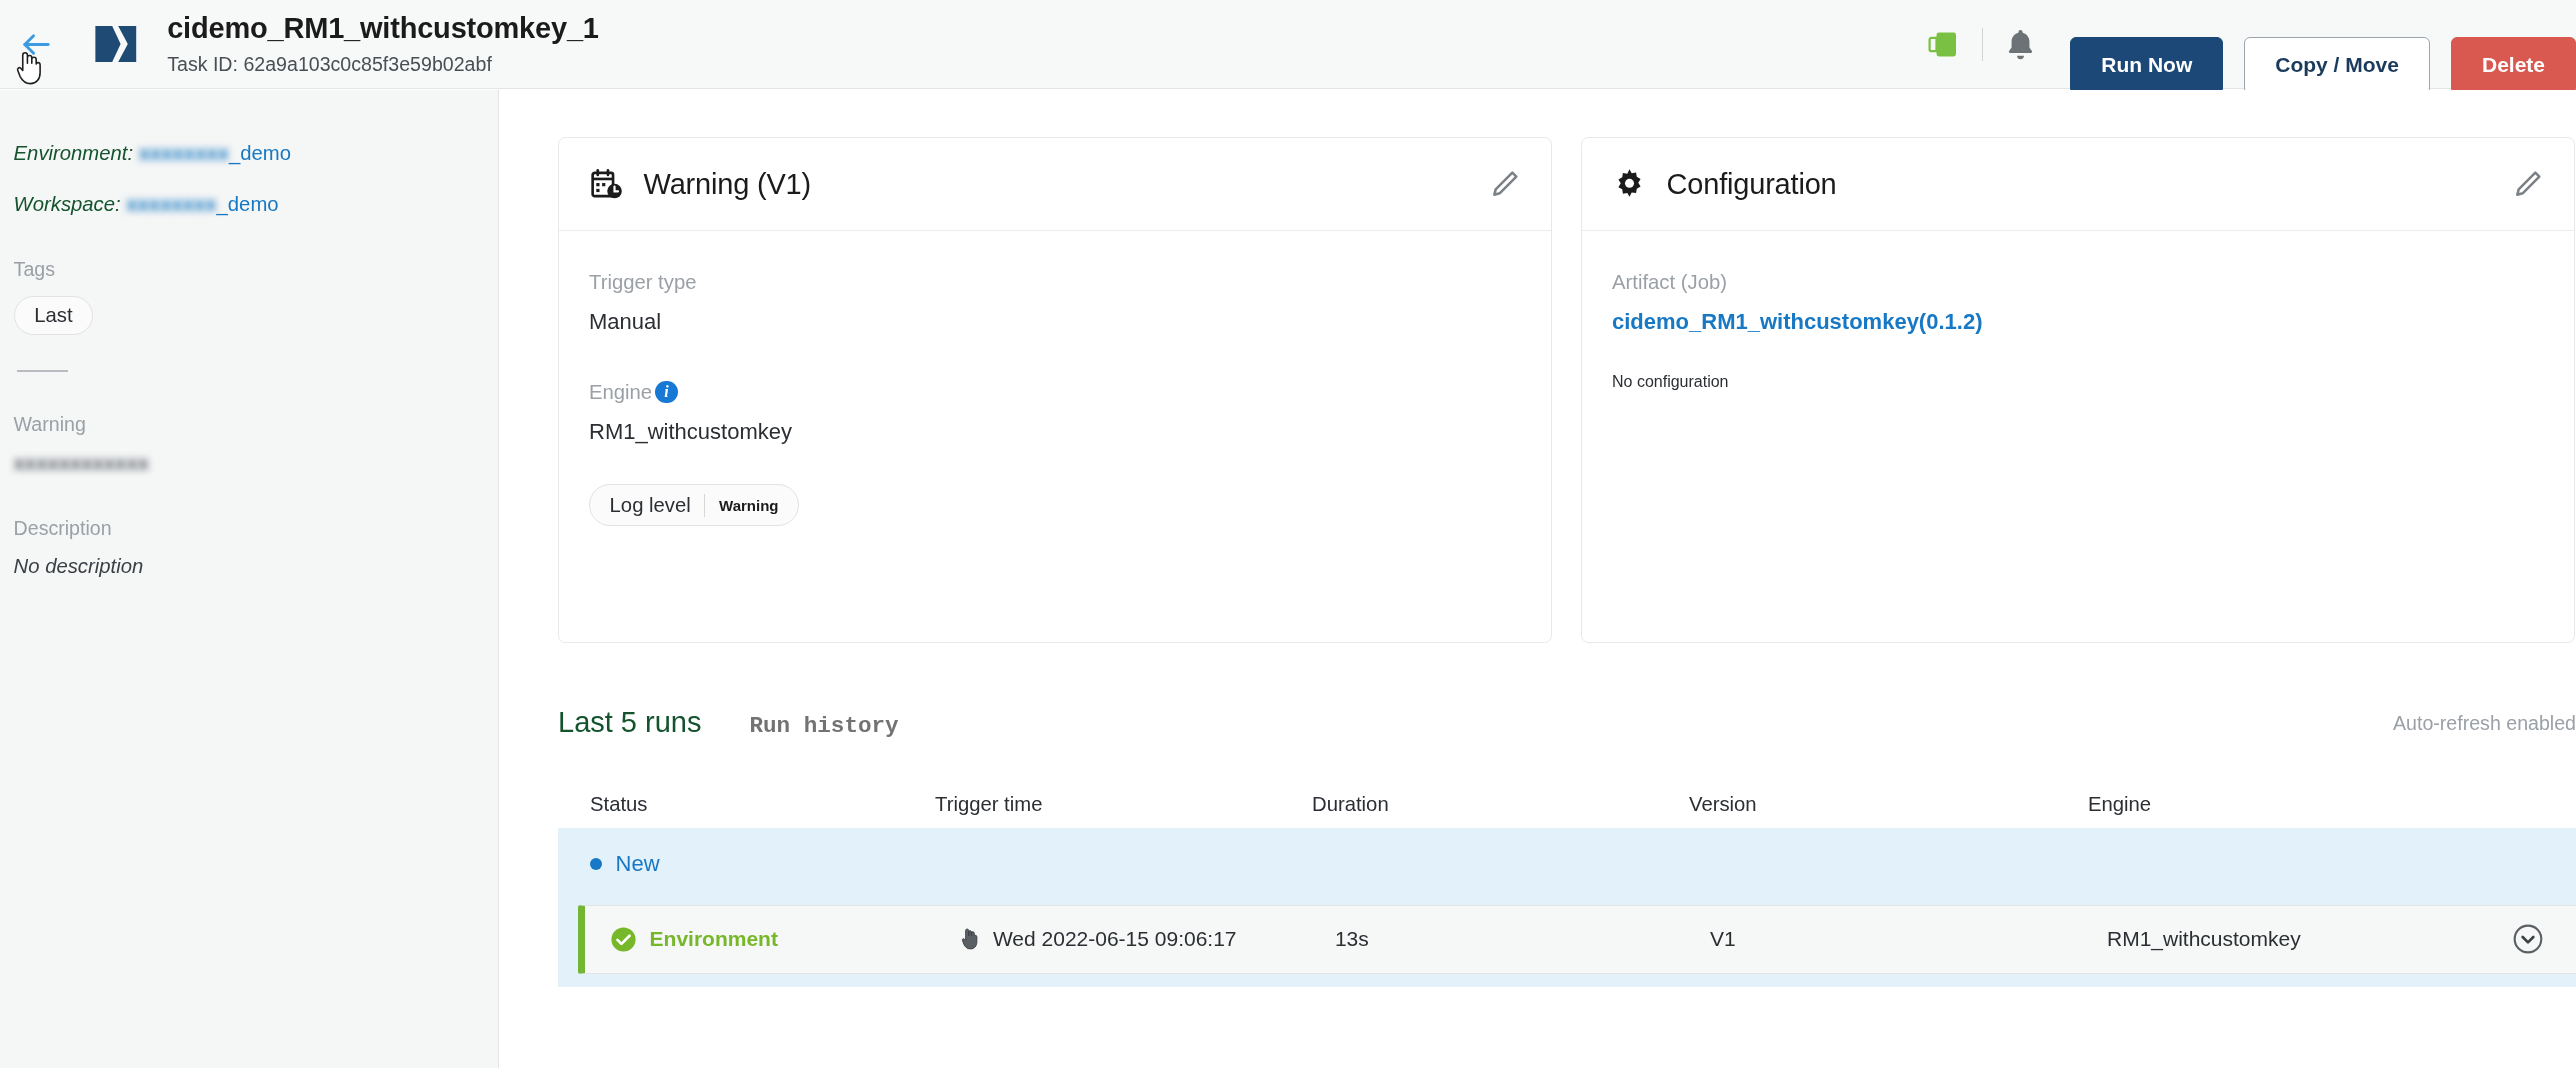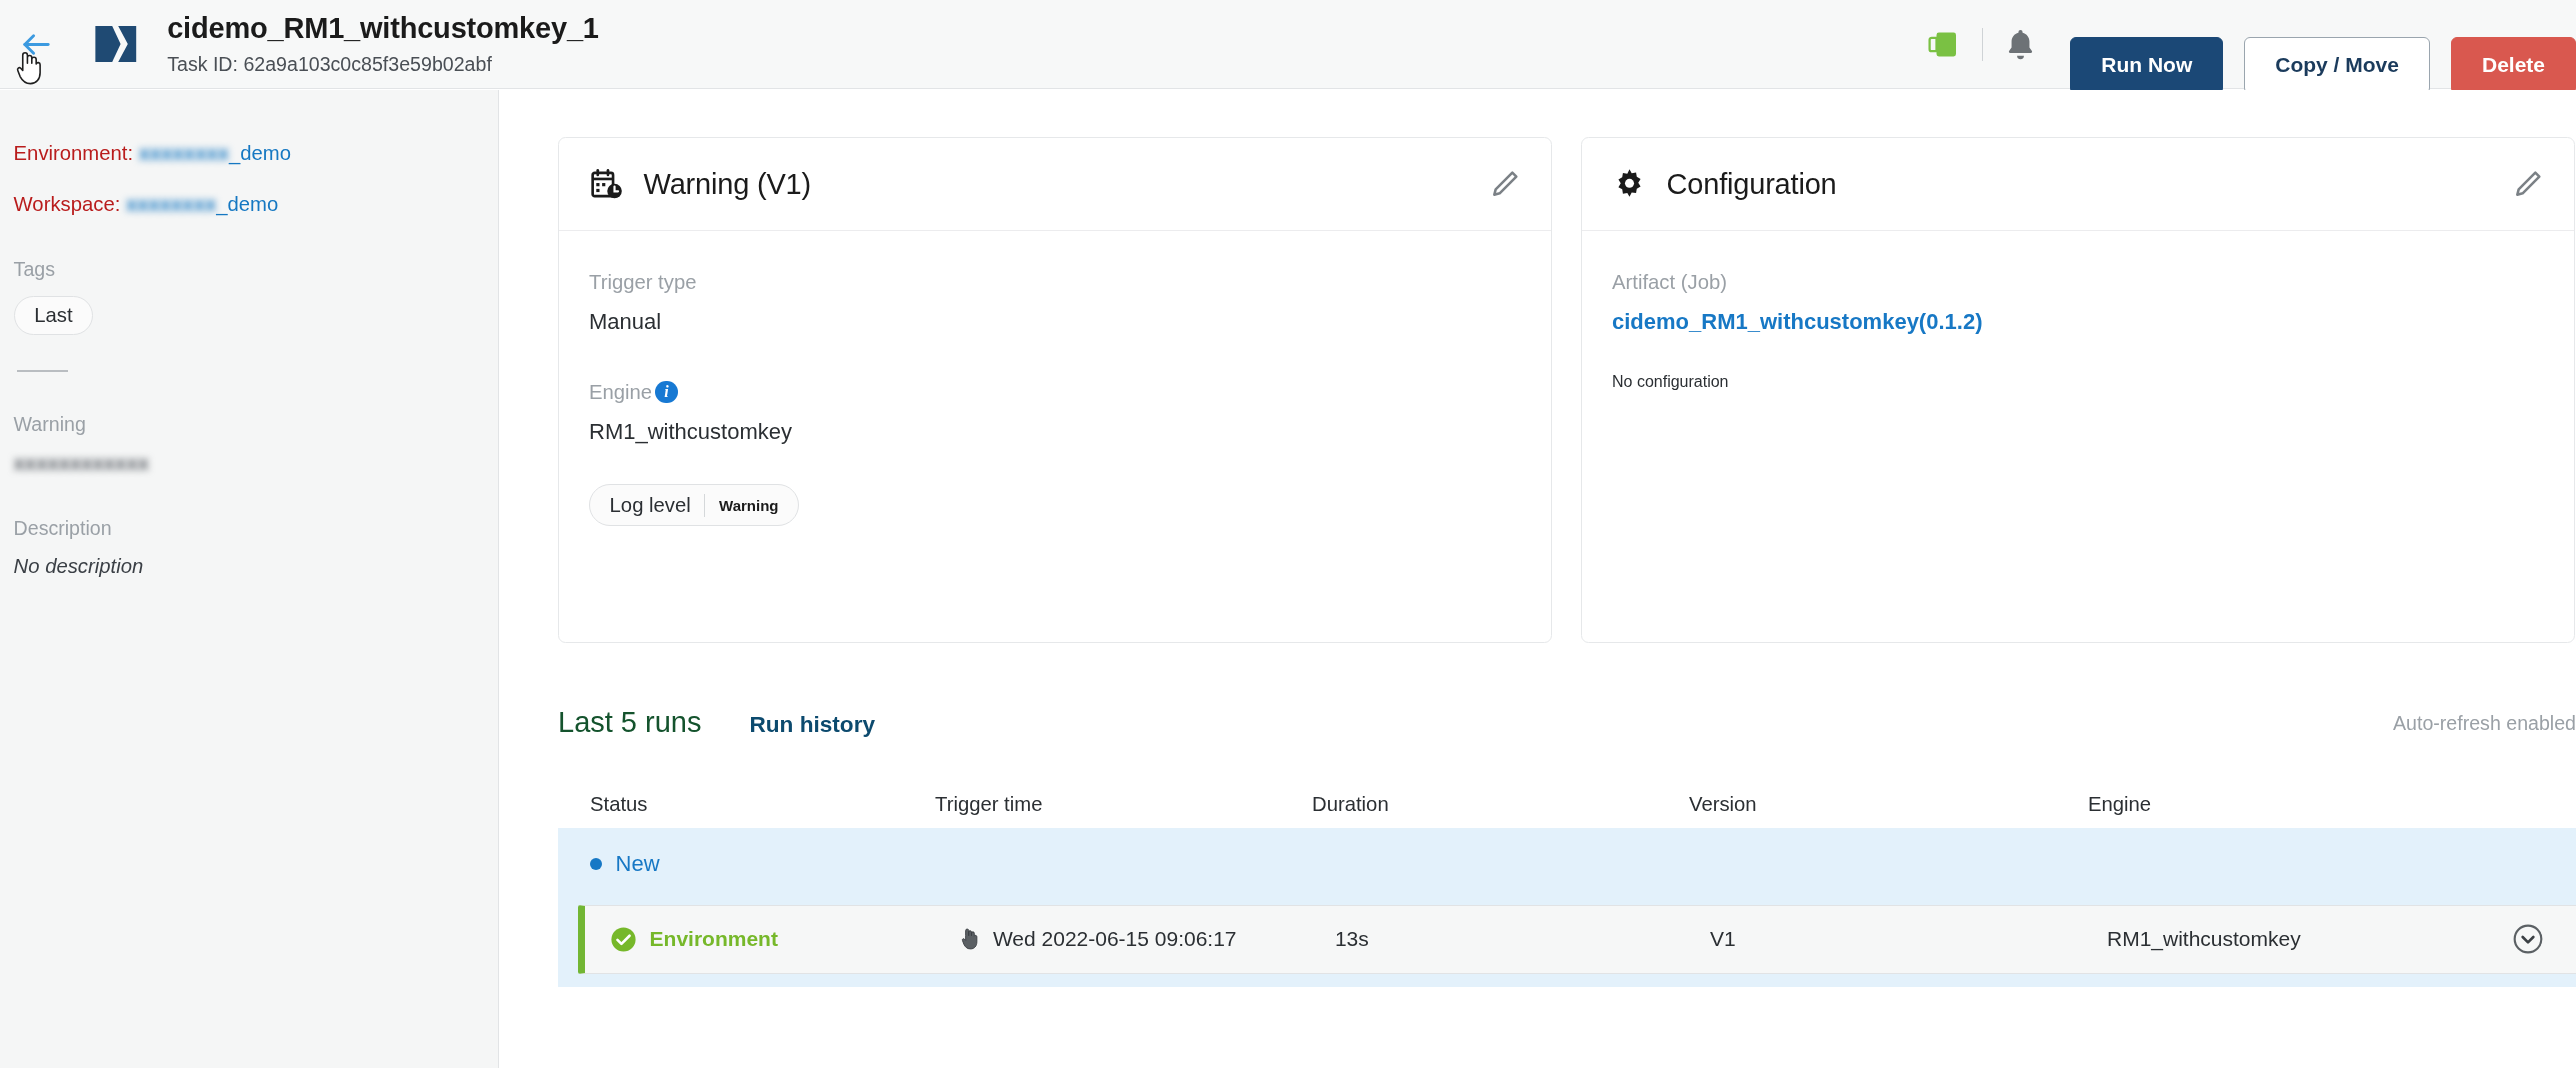--- a/index.html
+++ b/index.html
@@ -60,21 +60,21 @@
 
   
   .sidebar {
     position: absolute; top: 90px; left: 0;
     width: 499px; height: 978px;
     background: #f5f6f6;
     border-right: 1.5px solid #e2e4e6;
     padding: 51px 0 0 13.6px;
   }
   .side-line { font-size: 20.3px; color: #2b2f33; margin-bottom: 27px; line-height: 1.2; }
-  .side-line .lbl { color: #b91c1c; }
+  .side-line .lbl { color: #14532d; font-style: italic; }
   .redact {
     display: inline-block; filter: blur(3.8px);
     color: #1678c2; font-weight: 600; vertical-align: baseline;
   }
   .redact-dark { color: #5a5f66; }
   .linkblue { color: #1678c2; }
   .side-h {
     font-size: 19.6px; color: #9aa0a6; margin-top: 41px; margin-bottom: 15px; line-height: 1.2;
   }
   .tag-chip {
@@ -124,21 +124,21 @@
     font-size: 22px; color: #1778c5; font-weight: 700; margin-top: 15px;
     line-height: 1.2; cursor: pointer;
   }
   .no-config { font-size: 16px; color: #2b2f33; margin-top: 36px; line-height: 1.2; }
 
   
   .runs-head {
     display: flex; align-items: baseline; padding: 63px 0 0 57px; position: relative;
   }
   .runs-title { font-size: 29px; color: #14532d; }
-  .runs-link { font-size: 22.6px; color: #0c4a6e; font-weight: 700; margin-left: 48px; cursor: pointer; }
+  .runs-link { font-size: 22.6px; color: #737373; font-weight: 700; margin-left: 48px; cursor: pointer; font-family: Liberation Mono, monospace; }
   .autorefresh {
     position: absolute; right: 0px; top: 69px;
     font-size: 19.6px; color: #9aa0a6; white-space: nowrap;
   }
 
   .table { margin: 41px 0 0 57px; width: 2079px; }
   .thead { display: flex; height: 48px; align-items: center; }
   .th { font-size: 20.3px; color: #2b2f33; }
   .c-status  { width: 377px; padding-left: 32px; }
   .c-time    { width: 377px; }

